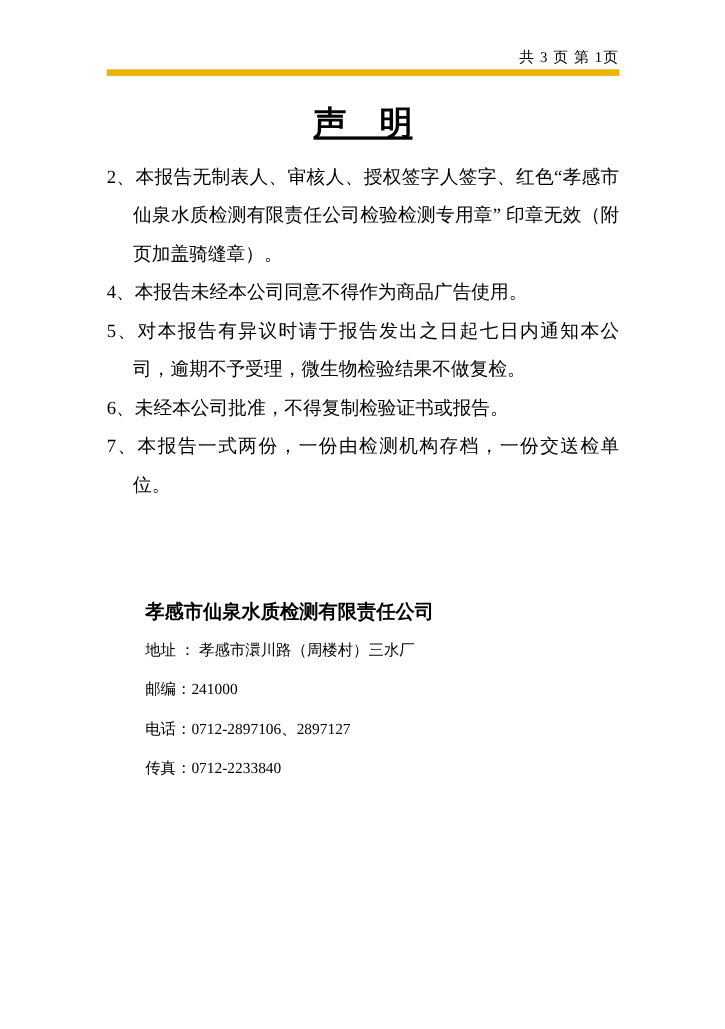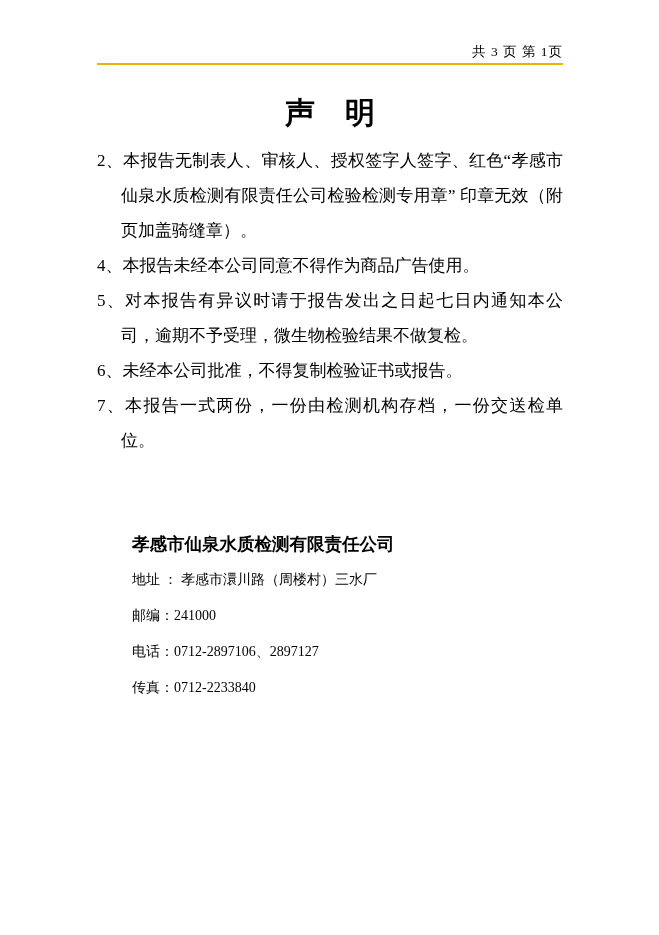--- a/index.html
+++ b/index.html
@@ -25,34 +25,35 @@
   }
   .page-header {
     position: absolute;
     left: 97px;
     top: 43px;
     width: 466px;
     text-align: right;
     font-size: 13.5px;
     line-height: 17px;
     padding-bottom: 3px;
-    border-bottom: 2px solid #eab308;
+    border-bottom: 6px solid #eab308;
     letter-spacing: 1px;
   }
   .doc-title {
     position: absolute;
     left: 97px;
     top: 94px;
     width: 466px;
     margin: 0;
     text-align: center;
     font-size: 30px;
     font-weight: bold;
     line-height: 38px;
     font-family: "Liberation Serif", "DejaVu Serif", serif;
+    text-decoration: underline;
   }
   .statements {
     position: absolute;
     left: 97px;
     top: 143px;
     width: 466px;
   }
   .statement-item {
     margin: 0;
     font-size: 17px;
@@ -60,21 +61,21 @@
     text-align: justify;
     padding-left: 24px;
     text-indent: -24px;
   }
   .item-num {
     display: inline;
   }
   .company-block {
     position: absolute;
     left: 132px;
-    top: 526px;
+    top: 538px;
     width: 431px;
   }
   .company-name {
     font-family: "Liberation Sans", "DejaVu Sans", sans-serif;
     font-weight: bold;
     font-size: 17.5px;
     line-height: 36px;
     margin: 0;
   }
   .contact-line {

